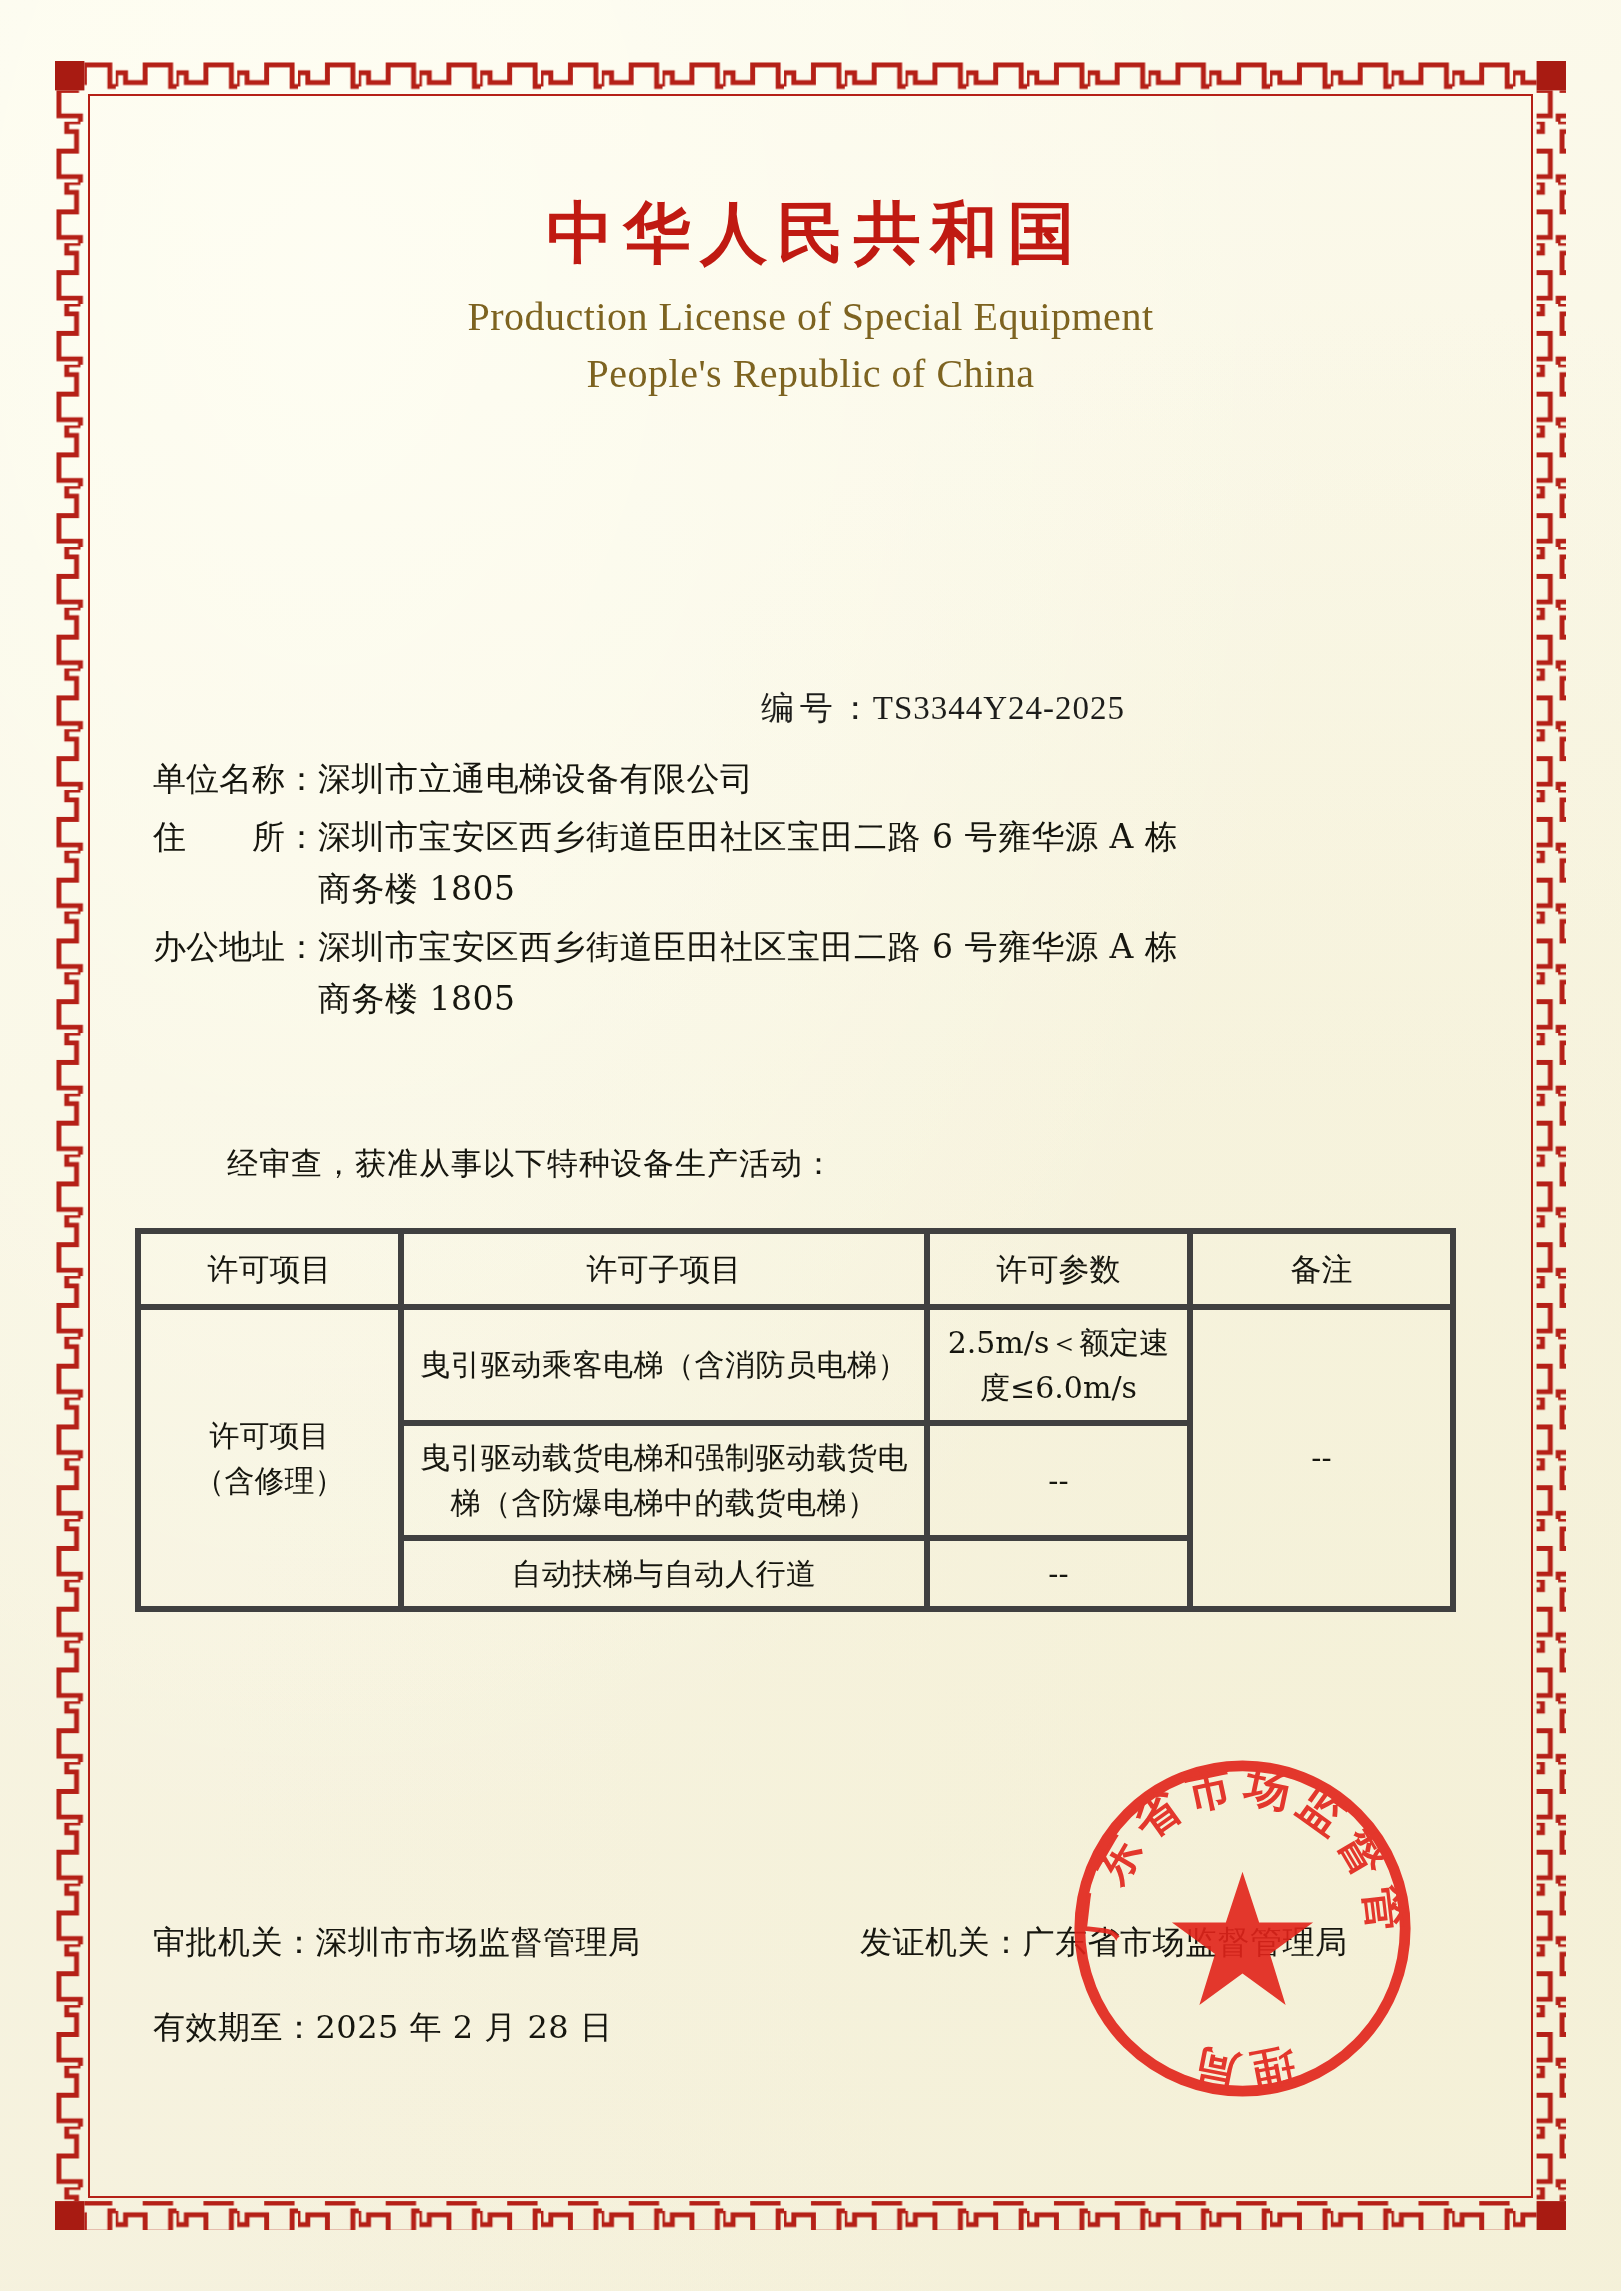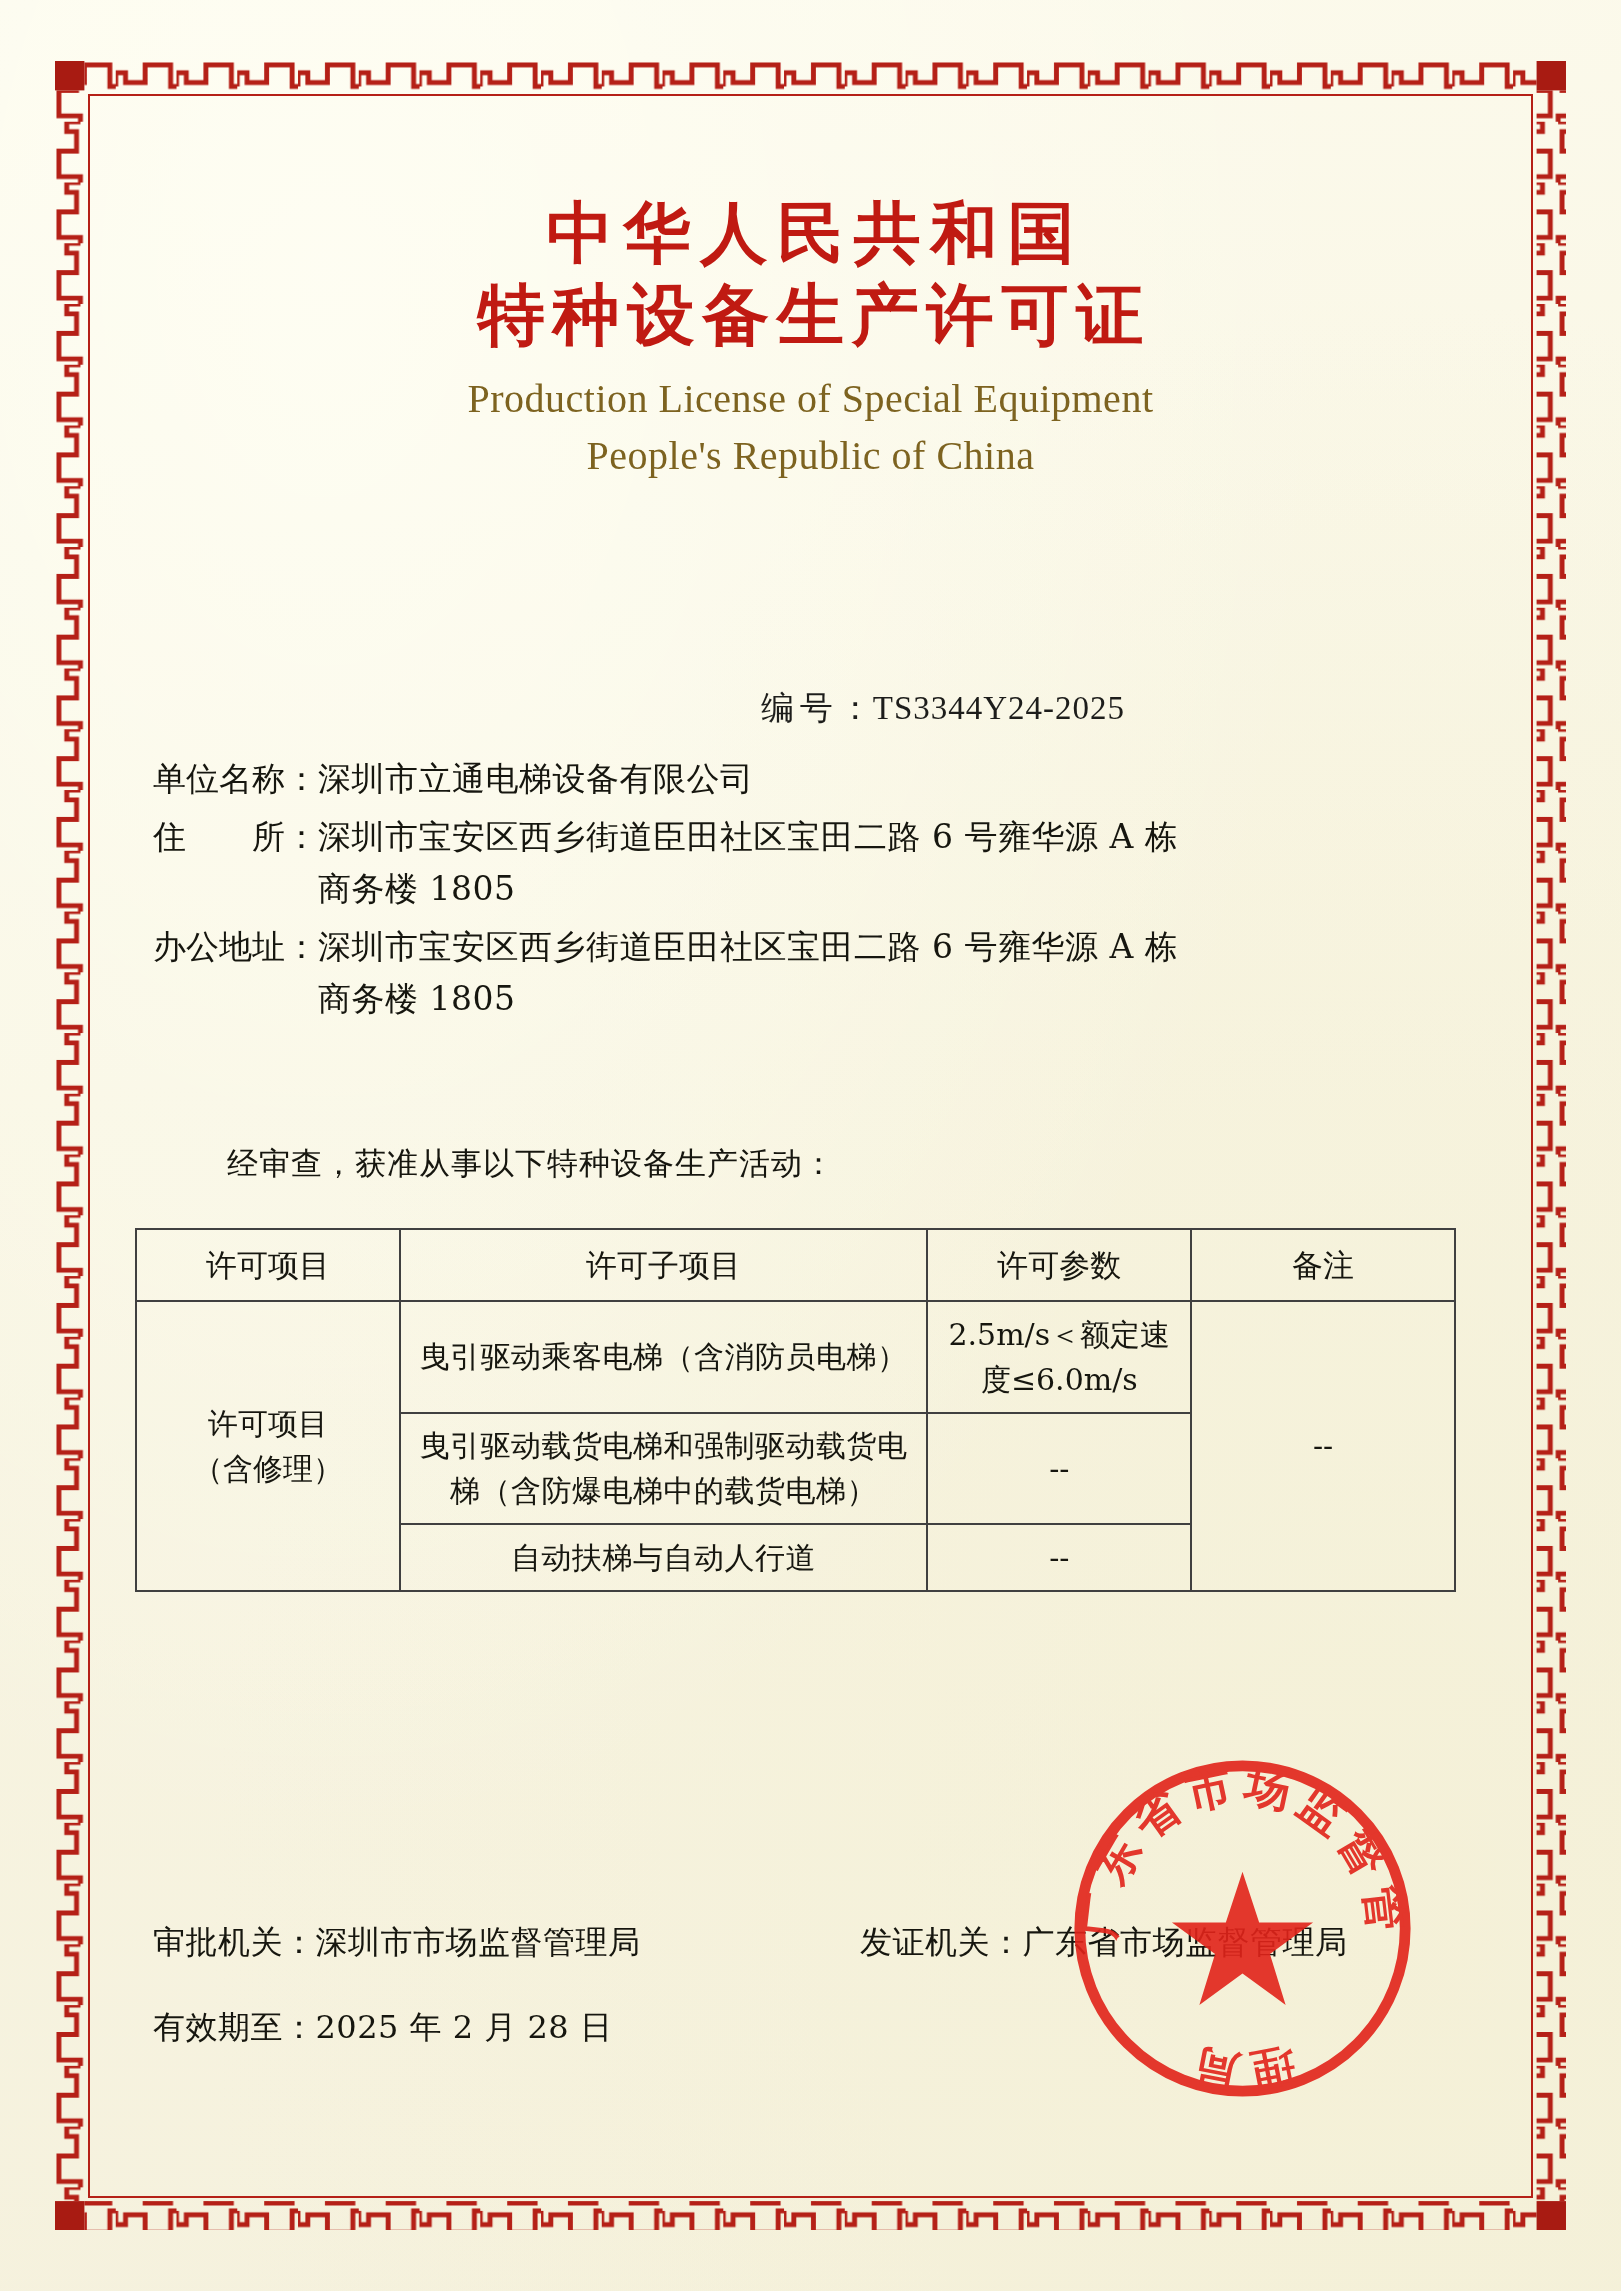--- a/index.html
+++ b/index.html
@@ -144,21 +144,21 @@
     position: absolute;
     left: 135px;
     top: 1228px;
     width: 1321px;
     border-collapse: collapse;
     table-layout: fixed;
     font-family: "DejaVu Serif", "Liberation Serif", serif;
   }
   .permit-table th,
   .permit-table td {
-    border: 2px solid #404040;
+    border: 6px solid #404040;
     color: #16160f;
     font-weight: normal;
     text-align: center;
     vertical-align: middle;
     padding: 9.8px 13.7px;
     font-size: 30px;
     line-height: 1.5;
   }
   .permit-table th { font-size: 31px; padding: 11.8px 7.8px; }
   .col-item   { width: 245px; }
@@ -230,21 +230,20 @@
       <rect x="1512" y="0" width="30" height="30" fill="#a81b12"></rect>
       <rect x="0" y="2184" width="30" height="30" fill="#a81b12"></rect>
       <rect x="1512" y="2184" width="30" height="30" fill="#a81b12"></rect>
     </svg>
     <div class="inner-hairline"></div>
   </div>
 
   <div class="title-block">
     <div class="cn-title">
       <div class="line1">中华人民共和国</div>
-      <div class="line2">特种设备生产许可证</div>
     </div>
     <div class="en-title">
       <div>Production License of Special Equipment</div>
       <div>People's Republic of China</div>
     </div>
   </div>
 
   <div class="serial-row">
     <span class="label">编号</span><span>：</span><span>TS3344Y24-2025</span>
   </div>

